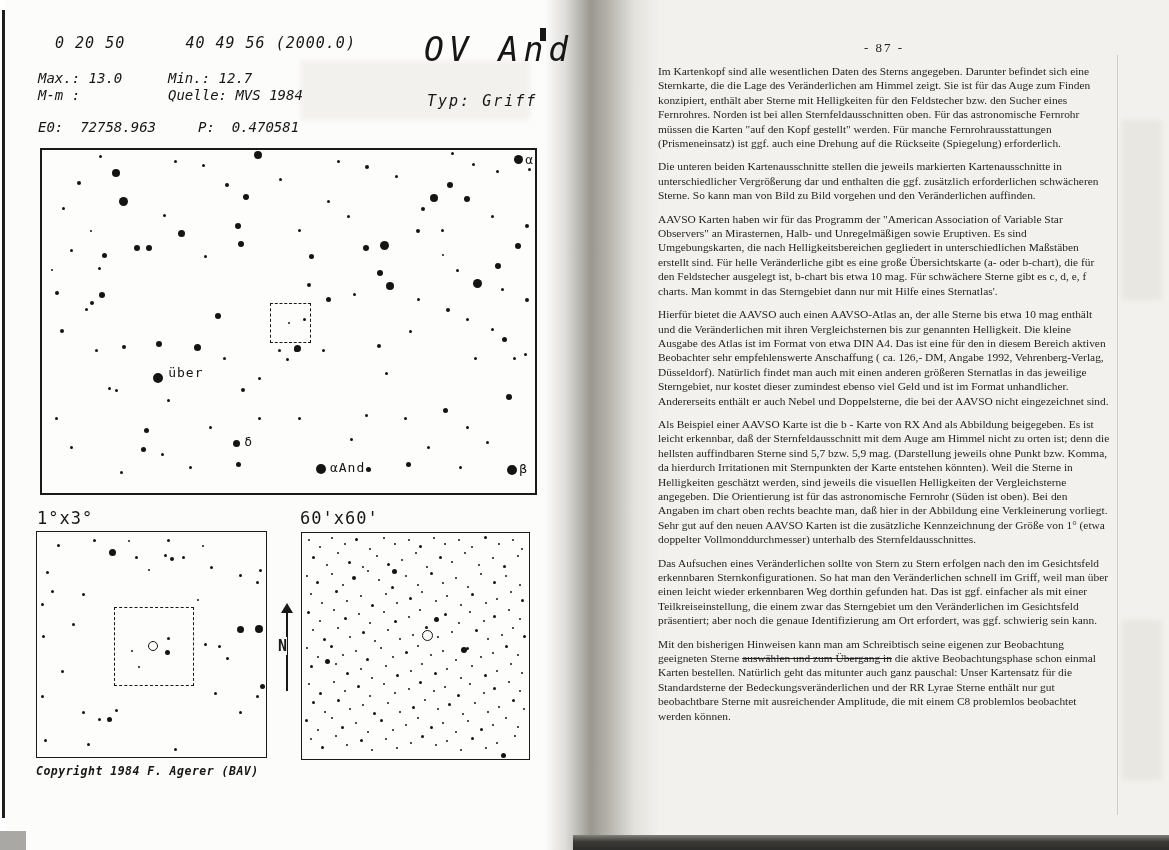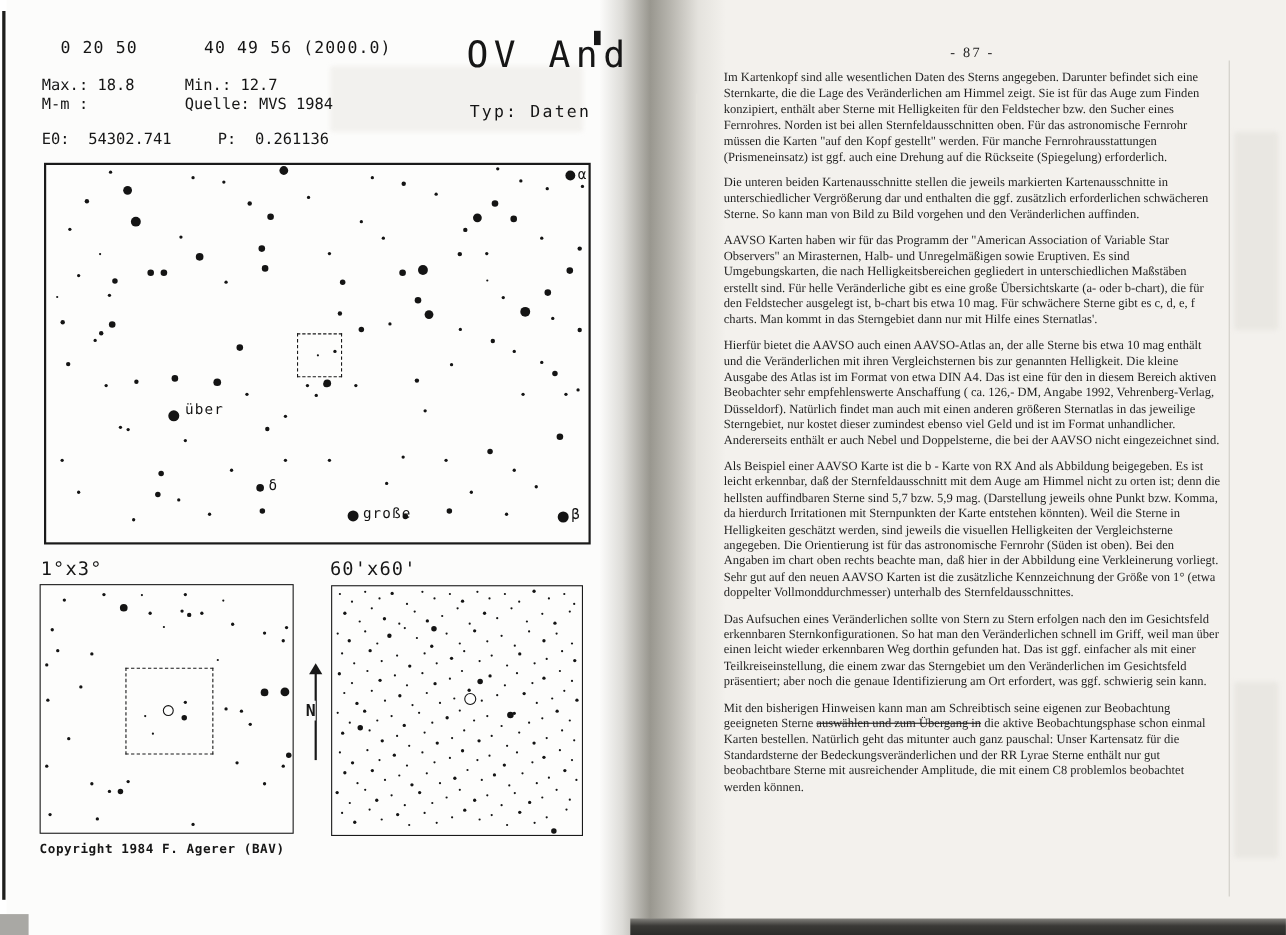--- a/index.html
+++ b/index.html
@@ -13,21 +13,21 @@
   .page-right{position:absolute;left:660px;top:0;width:509px;height:850px;background:#f3f1ed;}
   .gutter-mark{position:absolute;left:540px;top:28px;width:6px;height:13px;background:#161616;}
   .bottom-band{position:absolute;left:573px;top:835px;width:596px;height:15px;
                background:linear-gradient(180deg,#82817c 0%,#3a3936 45%,#2c2c2a 100%);}
   .bottom-left-patch{position:absolute;left:0;top:831px;width:26px;height:19px;background:#a9a8a4;}
   .vline-faint-1{position:absolute;left:1117px;top:55px;width:1px;height:760px;background:#cfccc6;}
   .vline-faint-2{position:absolute;left:633px;top:85px;width:1px;height:715px;background:#e5e3dd;}
   .bleed{position:absolute;background:#e9e7e2;filter:blur(2px);border-radius:3px;}
   
   .mono{font-family:"DejaVu Sans Mono",monospace;color:#161616;}
-  .hdr{position:absolute;white-space:pre;}
+  .hdr{position:absolute;white-space:pre;font-style:italic;}
   .coords{left:55px;top:34px;font-size:15px;letter-spacing:1px;}
   .maxl{left:38px;top:70px;font-size:14px;}
   .minl{left:168px;top:70px;font-size:14px;}
   .mml{left:38px;top:87px;font-size:14px;}
   .quellel{left:168px;top:87px;font-size:14px;}
   .e0l{left:38px;top:119px;font-size:14px;}
   .pl{left:198px;top:119px;font-size:14px;}
   .star-title{left:424px;top:30px;font-size:33px;letter-spacing:5px;font-weight:500;}
   .typl{left:427px;top:92px;font-size:15px;letter-spacing:2px;}
   .copyright{left:36px;top:764px;font-size:11.5px;font-weight:700;letter-spacing:.5px;}
@@ -69,27 +69,27 @@
 <div class="scan-edge-left"></div>
 <div class="gutter-mark"></div>
 <div class="vline-faint-2"></div>
 <div class="vline-faint-1"></div>
 <div class="bleed" style="left:1122px;top:120px;width:40px;height:180px;"></div>
 <div class="bleed" style="left:1122px;top:620px;width:40px;height:160px;"></div>
 <div class="bleed" style="left:300px;top:60px;width:230px;height:60px;opacity:.5;"></div>
 
 <div class="hdr mono coords">0 20 50      40 49 56 (2000.0)</div>
 <div class="hdr mono star-title">OV And</div>
-<div class="hdr mono typl">Typ: Daten</div>
-<div class="hdr mono maxl">Max.: 18.8</div>
+<div class="hdr mono typl">Typ: Griff</div>
+<div class="hdr mono maxl">Max.: 13.0</div>
 <div class="hdr mono minl">Min.: 12.7</div>
 <div class="hdr mono mml">M-m :</div>
 <div class="hdr mono quellel">Quelle: MVS 1984</div>
-<div class="hdr mono e0l">E0:  54302.741</div>
-<div class="hdr mono pl">P:  0.261136</div>
+<div class="hdr mono e0l">E0:  72758.963</div>
+<div class="hdr mono pl">P:  0.470581</div>
 
 <div class="chartbox chart-main">
   <div class="dashedbox dash-main"></div>
 <span class="star" style="left: 96.6%; top: 2.9%; width: 9px; height: 9px; margin-left: -4.5px; margin-top: -4.5px;"></span>
     <span class="star" style="left: 23.5%; top: 66.4%; width: 10px; height: 10px; margin-left: -5px; margin-top: -5px;"></span>
     <span class="star" style="left: 39.4%; top: 85.6%; width: 7px; height: 7px; margin-left: -3.5px; margin-top: -3.5px;"></span>
     <span class="star" style="left: 56.6%; top: 93.1%; width: 10px; height: 10px; margin-left: -5px; margin-top: -5px;"></span>
     <span class="star" style="left: 95.4%; top: 93.4%; width: 10px; height: 10px; margin-left: -5px; margin-top: -5px;"></span>
     <span class="star" style="left: 43.8%; top: 1.4%; width: 8px; height: 8px; margin-left: -4px; margin-top: -4px;"></span>
     <span class="star" style="left: 15.1%; top: 6.6%; width: 8px; height: 8px; margin-left: -4px; margin-top: -4px;"></span>
@@ -199,21 +199,21 @@
     <span class="star" style="left: 34.1%; top: 81%; width: 3px; height: 3px; margin-left: -1.5px; margin-top: -1.5px;"></span>
     <span class="star" style="left: 30.1%; top: 92.5%; width: 3px; height: 3px; margin-left: -1.5px; margin-top: -1.5px;"></span>
     <span class="star" style="left: 16.1%; top: 94%; width: 3px; height: 3px; margin-left: -1.5px; margin-top: -1.5px;"></span>
     <span class="star" style="left: 6%; top: 86.8%; width: 3px; height: 3px; margin-left: -1.5px; margin-top: -1.5px;"></span>
     <span class="star" style="left: 3%; top: 78.2%; width: 3px; height: 3px; margin-left: -1.5px; margin-top: -1.5px;"></span>
     <span class="star" style="left: 44.2%; top: 66.7%; width: 3px; height: 3px; margin-left: -1.5px; margin-top: -1.5px;"></span>
     <span class="star" style="left: 37.1%; top: 60.9%; width: 3px; height: 3px; margin-left: -1.5px; margin-top: -1.5px;"></span>
     <span class="star-label" style="left: 98%; top: 0.6%;">α</span>
     <span class="star-label" style="left: 25.6%; top: 62.6%;">über</span>
     <span class="star-label" style="left: 41%; top: 82.8%;">δ</span>
-    <span class="star-label" style="left: 58.4%; top: 90.3%;">große</span>
+    <span class="star-label" style="left: 58.4%; top: 90.3%;">αAnd</span>
     <span class="star-label" style="left: 96.8%; top: 90.6%;">β</span>
   </div>
 
 <div class="chart-caption mono cap3">1°x3°</div>
 <div class="chartbox chart-3deg">
   <div class="dashedbox dash-3deg"></div>
 <span class="star" style="left: 33%; top: 9.2%; width: 7px; height: 7px; margin-left: -3.5px; margin-top: -3.5px;"></span>
     <span class="star" style="left: 43.3%; top: 11.4%; width: 3px; height: 3px; margin-left: -1.5px; margin-top: -1.5px;"></span>
     <span class="star" style="left: 9.4%; top: 6.1%; width: 3px; height: 3px; margin-left: -1.5px; margin-top: -1.5px;"></span>
     <span class="star" style="left: 4.7%; top: 17.9%; width: 3px; height: 3px; margin-left: -1.5px; margin-top: -1.5px;"></span>

